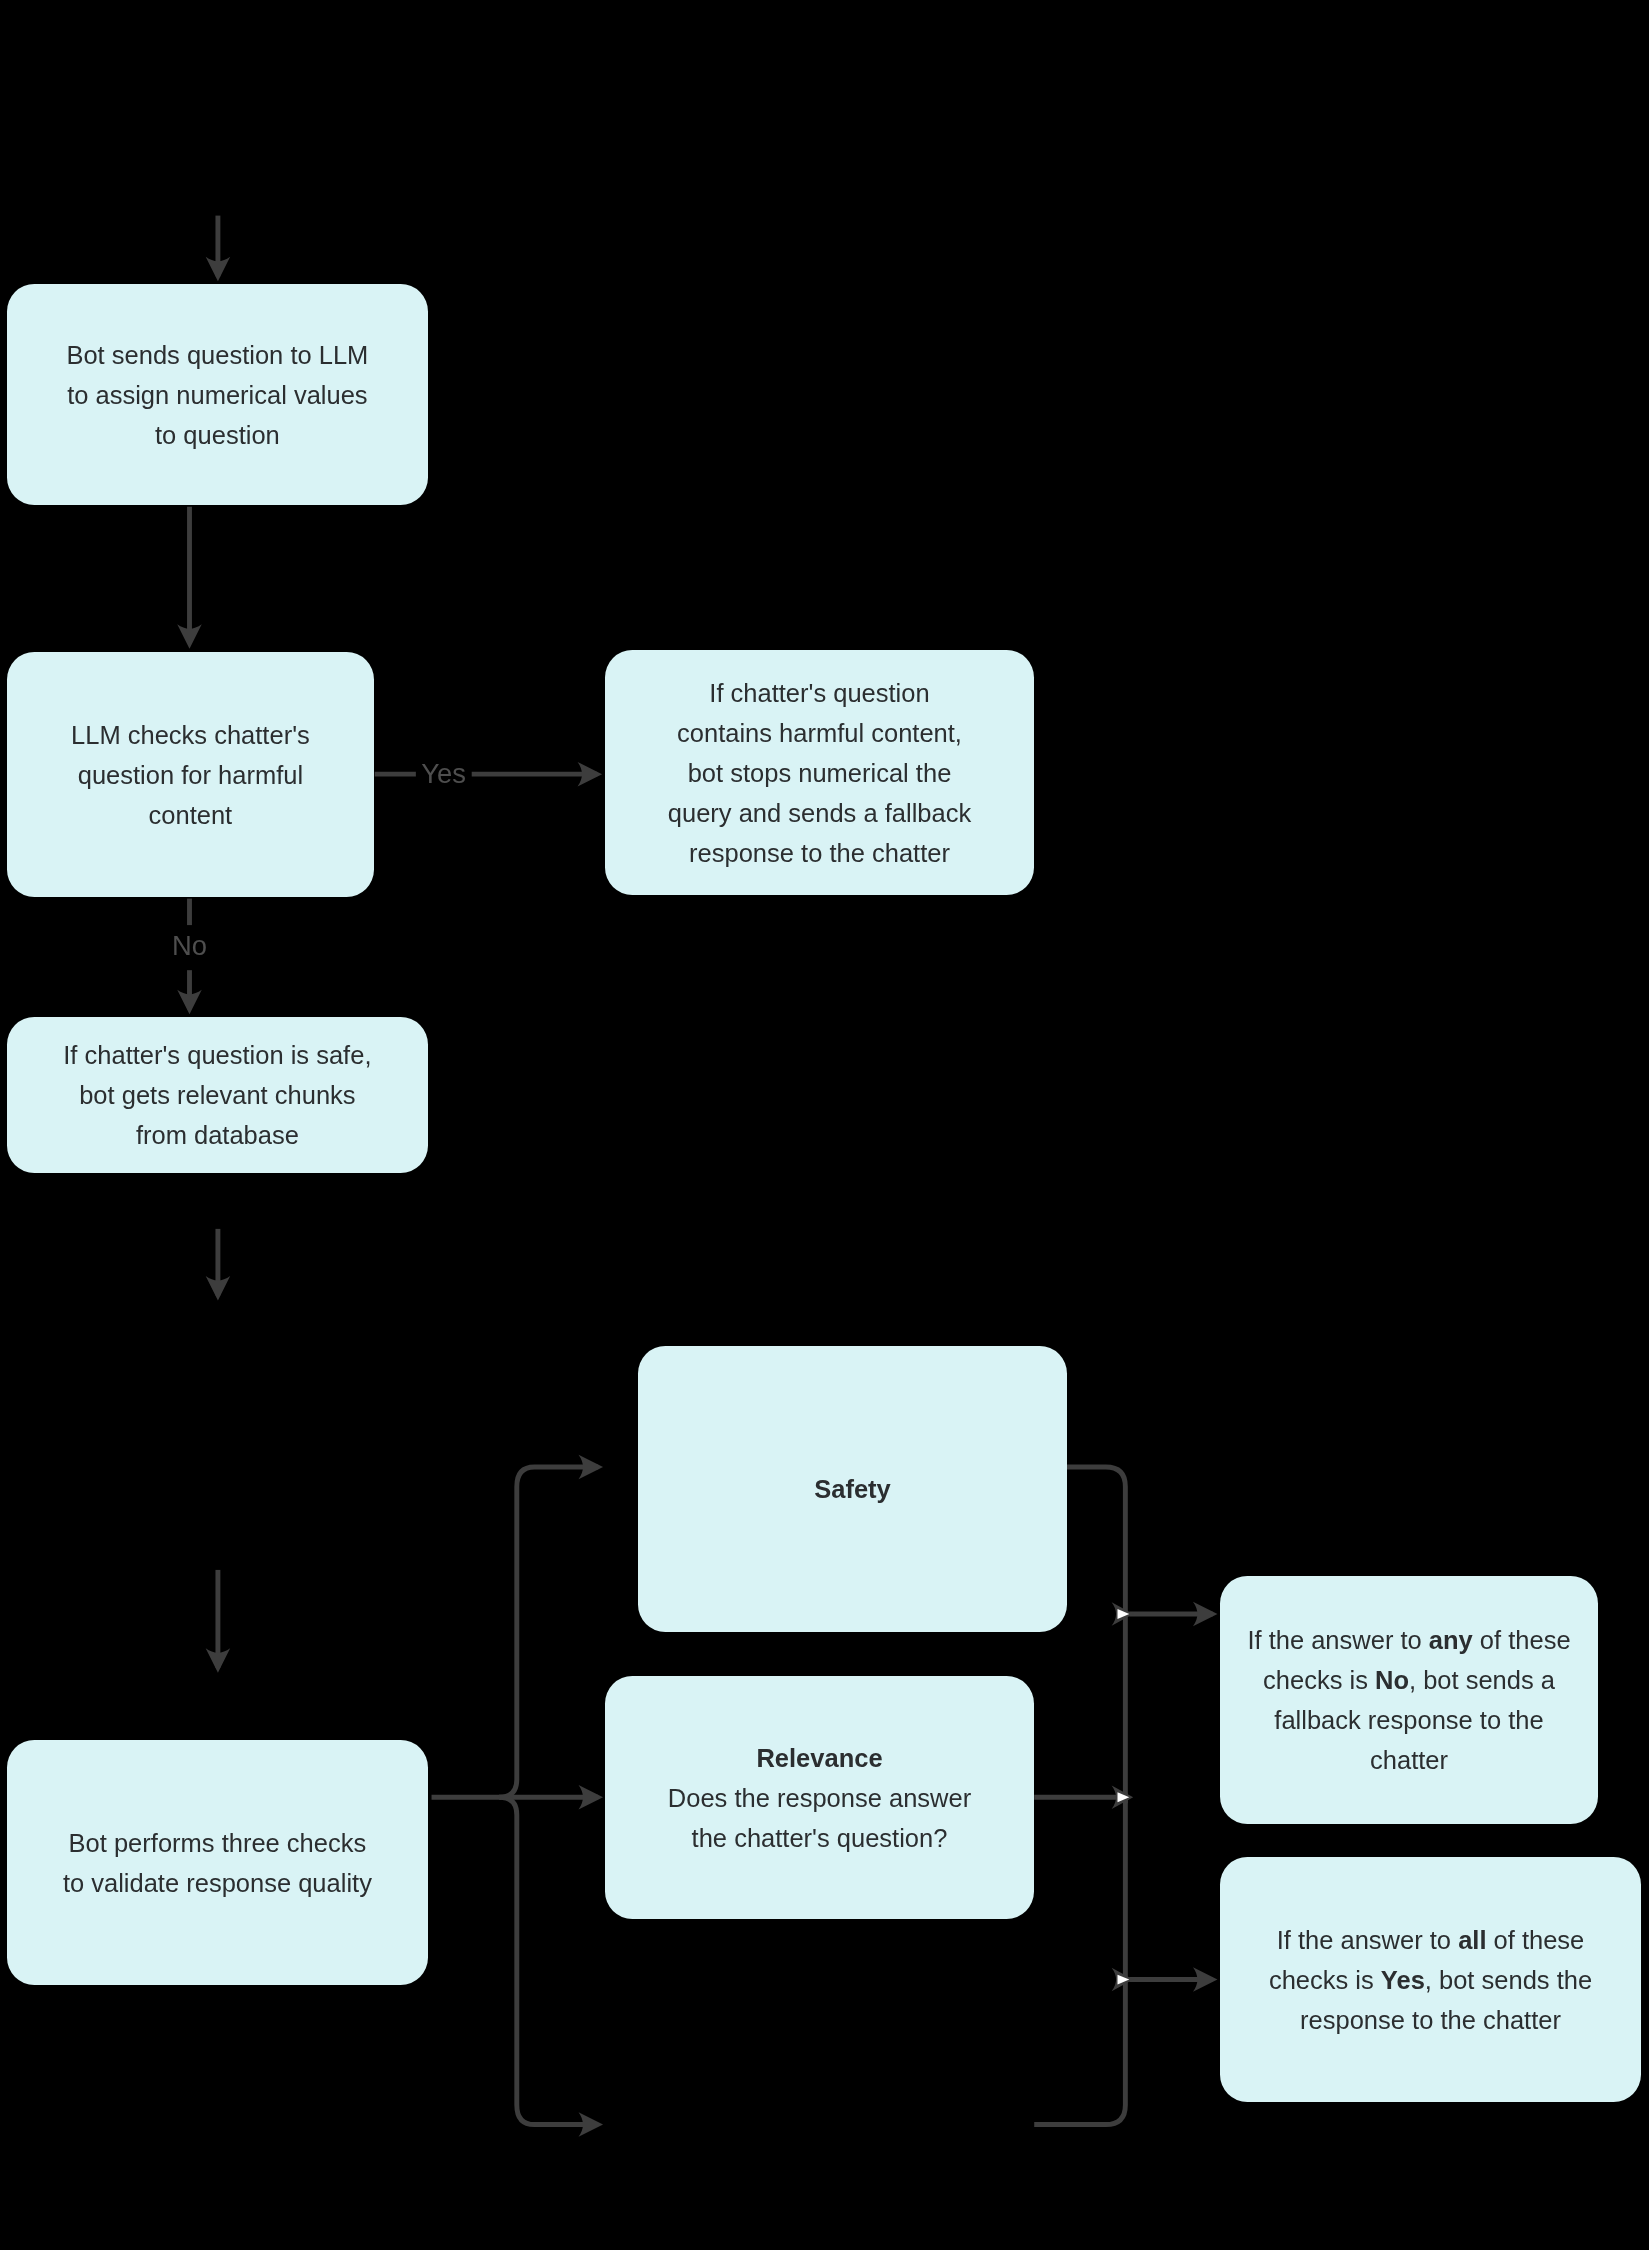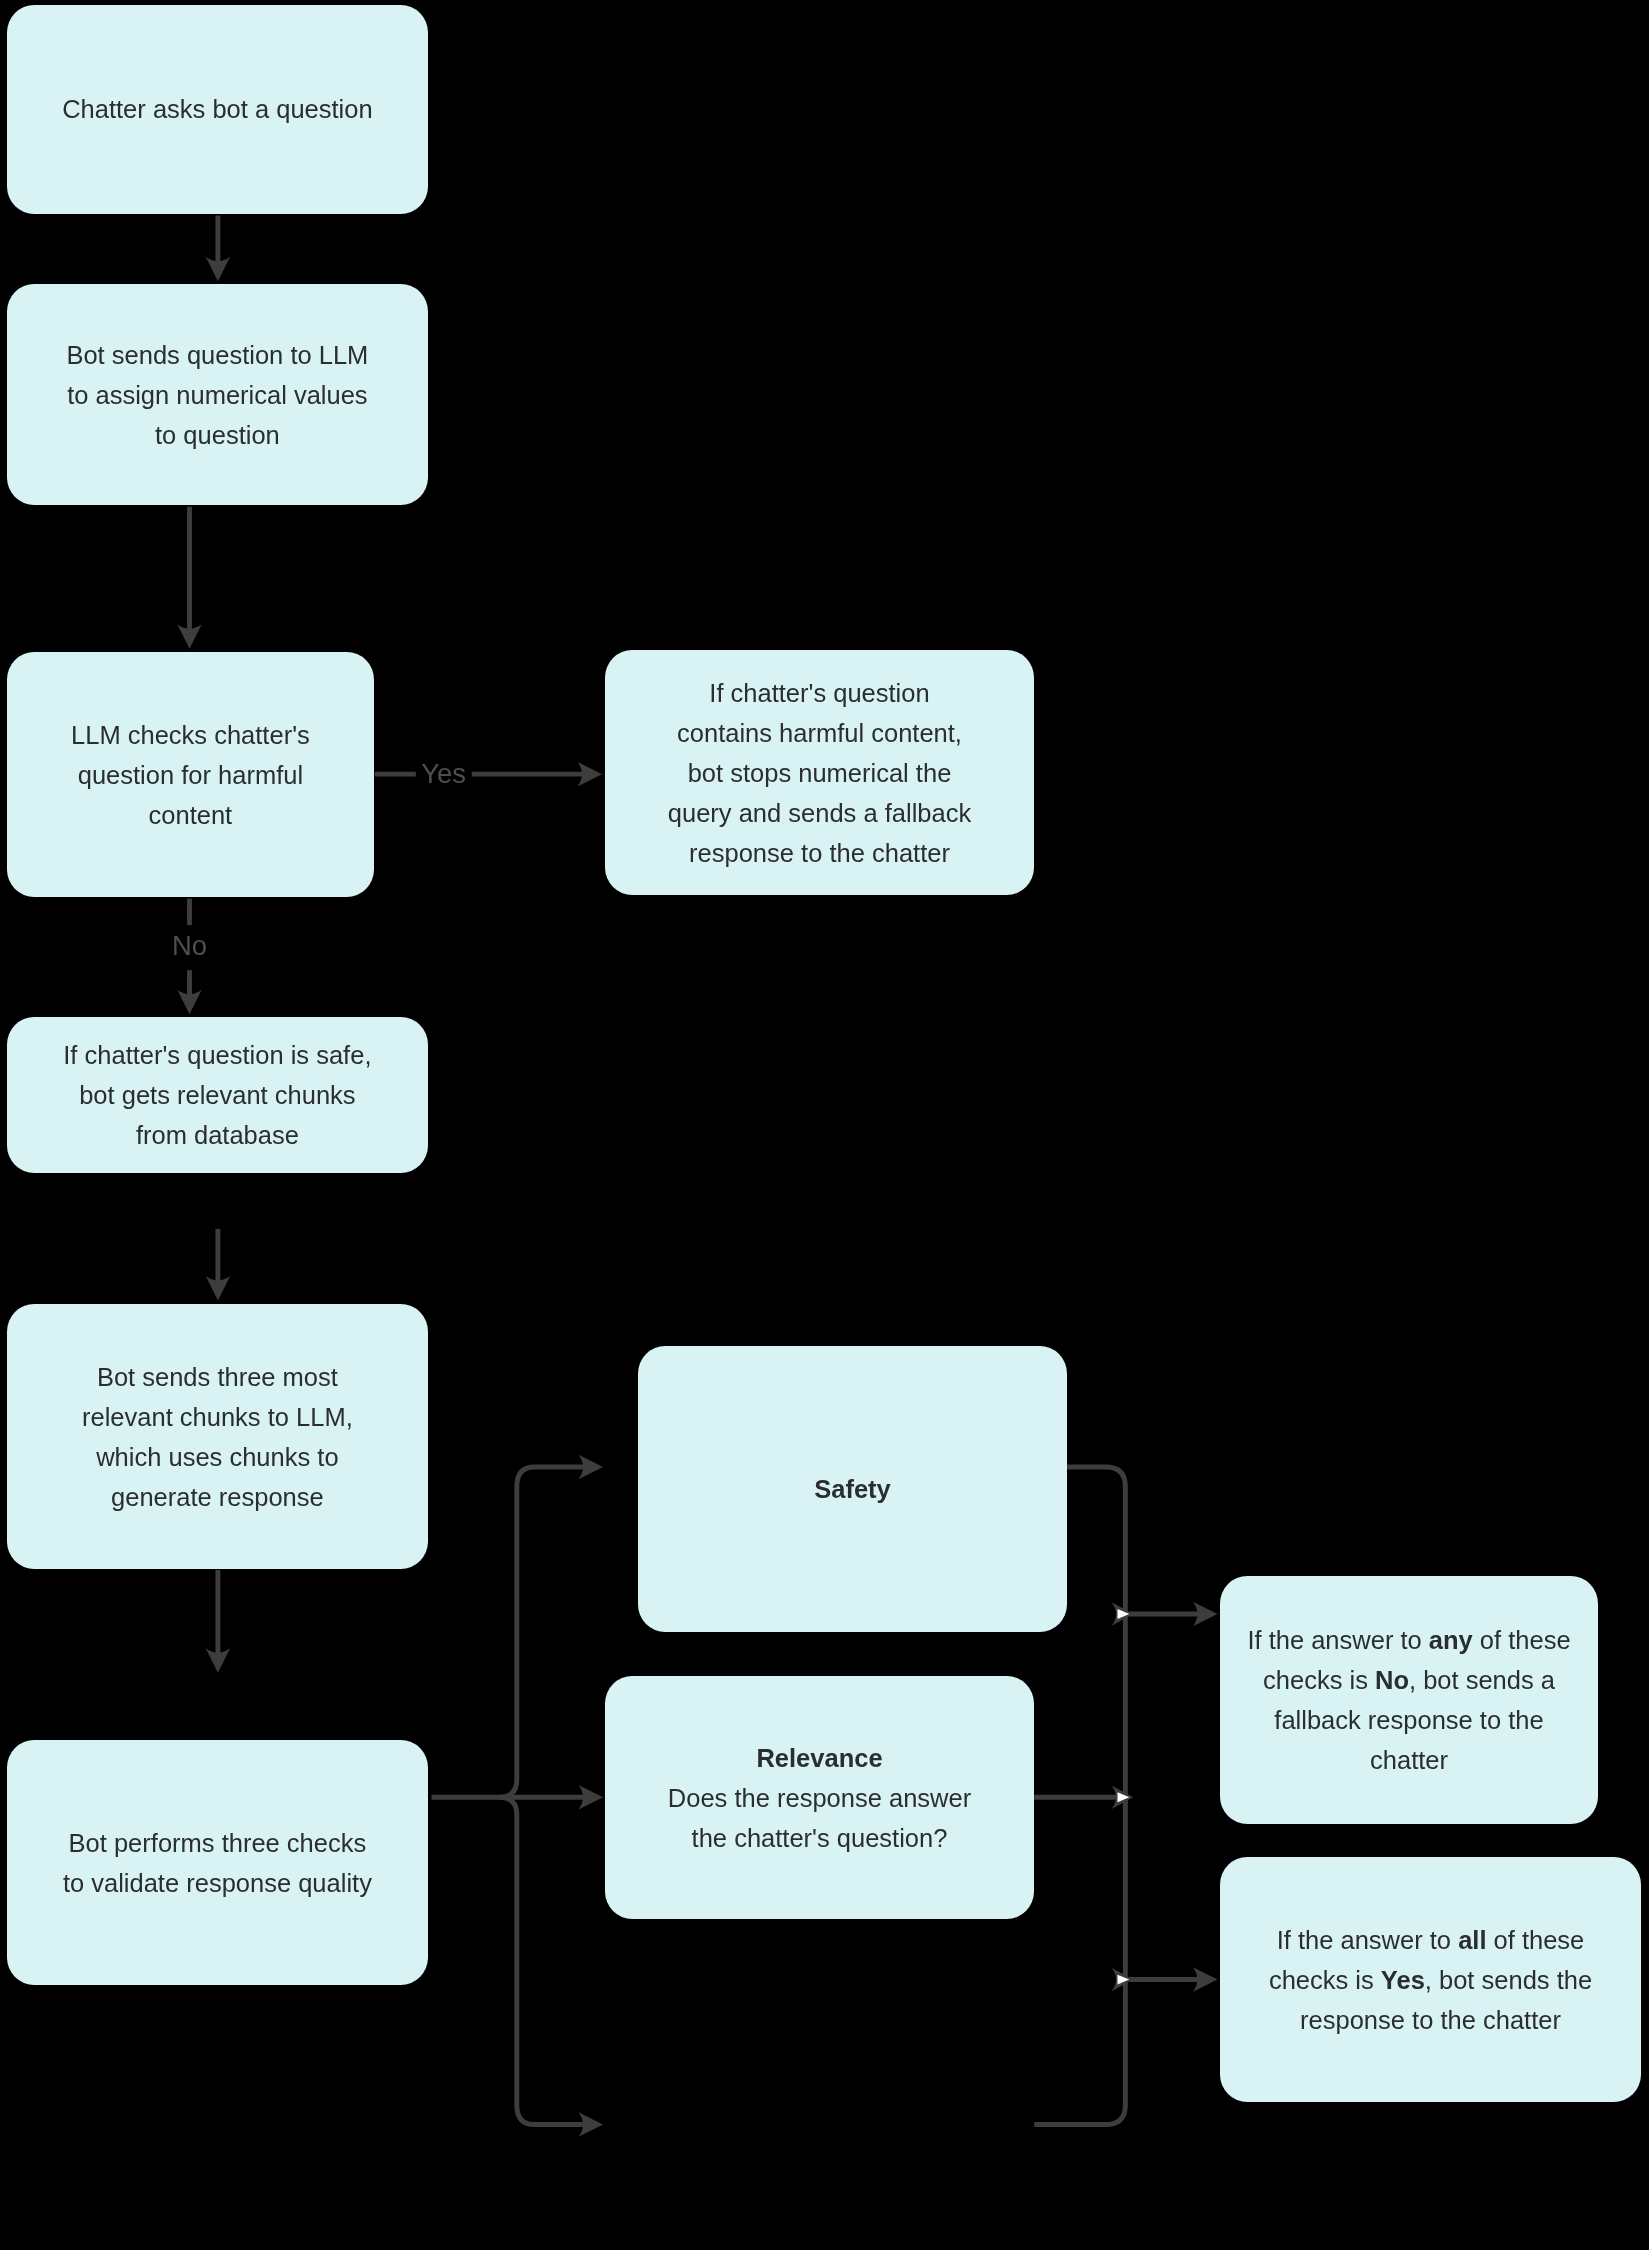--- a/index.html
+++ b/index.html
@@ -89,48 +89,39 @@
     <path class="line" d="M1152,2020 L1237,2020" marker-end="url(#arrowhead)"></path>
 
     <path class="flare" d="M1134,1635 L1156,1647 L1134,1659 Q1143,1647 1134,1635 Z"></path>
     <path class="flare-core" d="M1140,1642 L1152,1647 L1140,1652 Z"></path>
     <path class="flare" d="M1134,1822 L1156,1834 L1134,1846 Q1143,1834 1134,1822 Z"></path>
     <path class="flare-core" d="M1140,1829 L1152,1834 L1140,1839 Z"></path>
     <path class="flare" d="M1134,2008 L1156,2020 L1134,2032 Q1143,2020 1134,2008 Z"></path>
     <path class="flare-core" d="M1140,2015 L1152,2020 L1140,2025 Z"></path>
   </svg>
 
-  <div class="node" style="left:6.9px;top:4.9px;width:421px;height:209px">
-    <div class="node-text">Chatter asks bot a question</div>
-  </div>
 
   <div class="node" style="left:6.9px;top:652px;width:367px;height:245px">
     <div class="node-text">LLM checks chatter's
 question for harmful
 content</div>
   </div>
 
   <div class="node" style="left:6.9px;top:284px;width:421px;height:221px">
     <div class="node-text">Bot sends question to LLM
 to assign numerical values
 to question</div>
   </div>
 
   <div class="node" style="left:6.9px;top:1017px;width:421px;height:156px">
     <div class="node-text">If chatter's question is safe,
 bot gets relevant chunks
 from database</div>
   </div>
 
-  <div class="node" style="left:6.9px;top:1304px;width:421px;height:265px">
-    <div class="node-text">Bot sends three most
-relevant chunks to LLM,
-which uses chunks to
-generate response</div>
-  </div>
 
   <div class="node" style="left:6.9px;top:1740px;width:421px;height:245px">
     <div class="node-text">Bot performs three checks
 to validate response quality</div>
   </div>
 
   <div class="node" style="left:605px;top:650px;width:429px;height:245px">
     <div class="node-text">If chatter's question
 contains harmful content,
 bot stops numerical the

